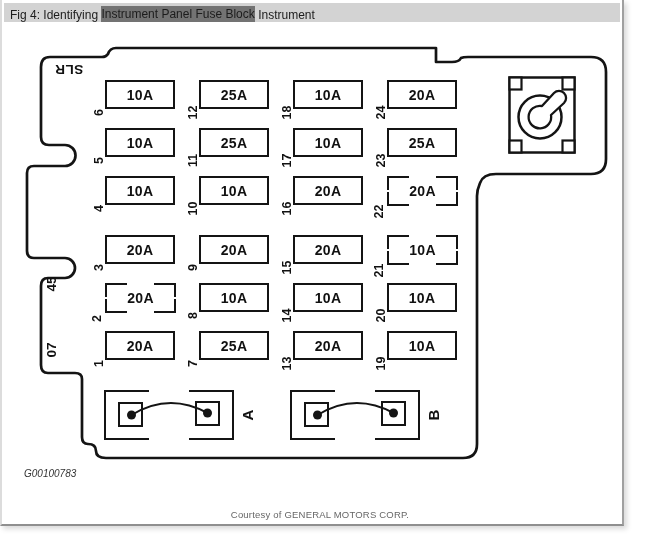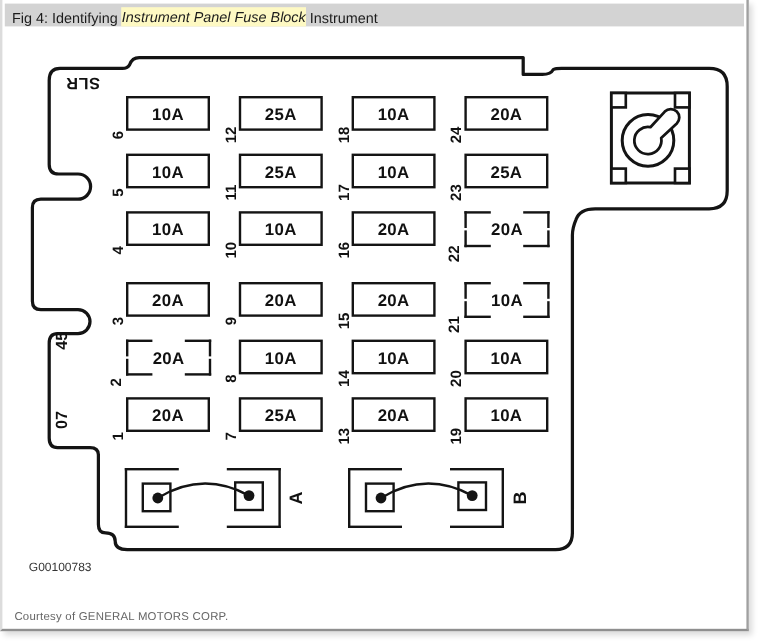--- a/index.html
+++ b/index.html
@@ -4,21 +4,21 @@
 <style>
   html,body{margin:0;padding:0;background:#fff;}
   .screen{position:relative;width:650px;height:536px;background:#fff;overflow:hidden;
           font-family:"Liberation Sans",sans-serif;}
   .sheet{position:absolute;left:0;top:0;width:620px;height:524px;background:#fff;
          border-right:2px solid #a0a0a0;border-bottom:2px solid #8f8f8f;
          border-left:2px solid #dcdcdc;box-shadow:3px 3px 5px rgba(0,0,0,.15);}
   .titlebar{position:absolute;left:2px;top:3px;width:616px;height:19px;background:#d3d3d3;
             display:flex;align-items:flex-end;padding-left:6px;box-sizing:border-box;
             font-size:12px;color:#1c1c1c;white-space:pre;}
-  .titlebar mark{background:#fef9c3;color:#1c1c1c;padding:1px 0;font-style:italic;}
+  .titlebar mark{background:#737373;color:#1c1c1c;padding:1px 0;}
   .diagram{position:absolute;left:0;top:0;width:650px;height:536px;}
   .outline-svg{position:absolute;left:0;top:0;}
   
   .fuse{position:absolute;width:66px;height:25px;border:2.5px solid #141414;background:#fff;
         display:flex;align-items:center;justify-content:center;box-sizing:content-box;}
   .fuse .amp{font-weight:bold;font-size:14px;color:#111;letter-spacing:.3px;}
   .fuse .num{position:absolute;left:-20px;top:calc(100% - 2px);width:22px;height:15px;
              display:flex;align-items:center;justify-content:center;
              transform:rotate(-90deg);font-weight:bold;font-size:12.5px;color:#111;}
   .fuse.bracket{border:none;width:71px;height:30px;}
@@ -38,22 +38,22 @@
   .relay .sq{position:absolute;width:21px;height:21px;border:2.5px solid #141414;background:transparent;}
   .relay .s1{left:12px;top:12px;}
   .relay .s2{right:12px;top:11px;}
   .rlabel{position:absolute;width:22px;height:22px;display:flex;align-items:center;justify-content:center;
           transform:rotate(-90deg);font-weight:bold;font-size:15px;color:#111;}
   .slr{position:absolute;left:48px;top:62px;width:38px;height:16px;display:flex;align-items:center;
        justify-content:center;transform:rotate(180deg);font-weight:bold;font-size:13.5px;
        letter-spacing:.5px;color:#111;}
   .conn{position:absolute;width:26px;height:16px;display:flex;align-items:center;justify-content:center;
         transform:rotate(-90deg);font-weight:bold;font-size:13.5px;color:#111;}
-  .docid{position:absolute;left:22px;top:468px;font-size:10px;color:#333;}
-  .courtesy{position:absolute;left:10px;top:509px;width:616px;
+  .docid{position:absolute;left:22px;top:468px;font-size:10px;color:#333;font-style:italic;}
+  .courtesy{position:absolute;left:10px;top:509px;width:616px;text-align:center;
             font-size:9.5px;color:#666;letter-spacing:.2px;}
 </style>
 </head>
 <body>
 
 <div class="screen">
   <div class="sheet">
     <div class="titlebar"><span>Fig 4: Identifying </span><mark>Instrument Panel Fuse Block</mark><span> Instrument</span></div>
 
     <div class="diagram">

